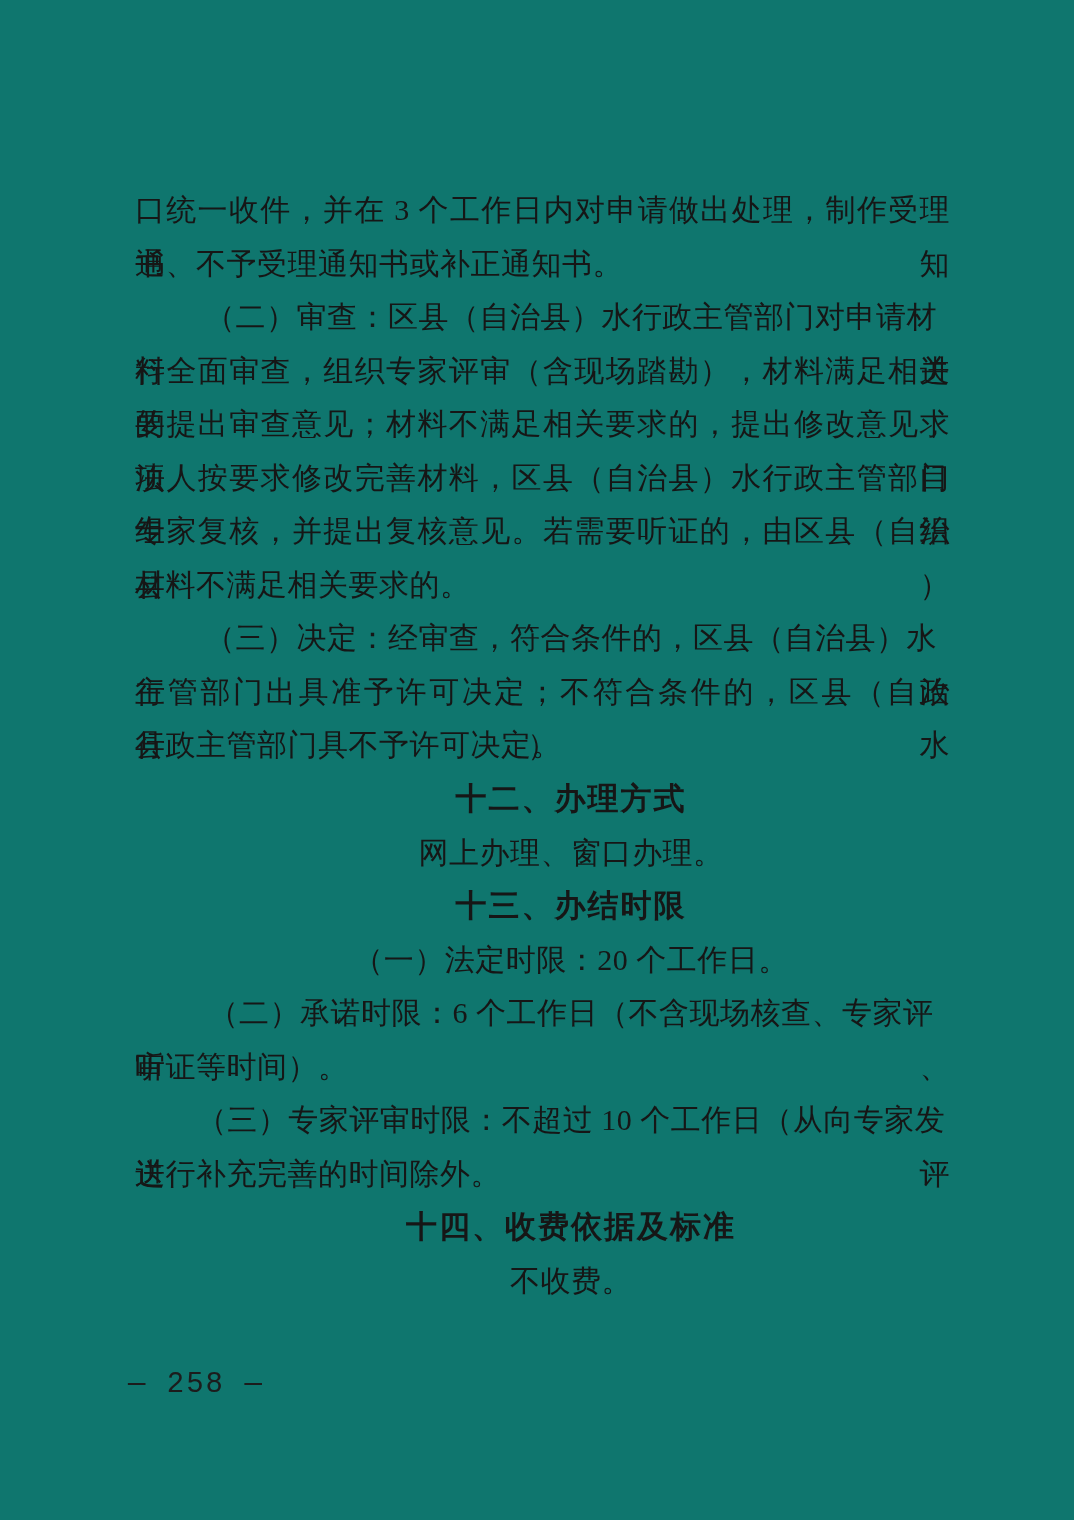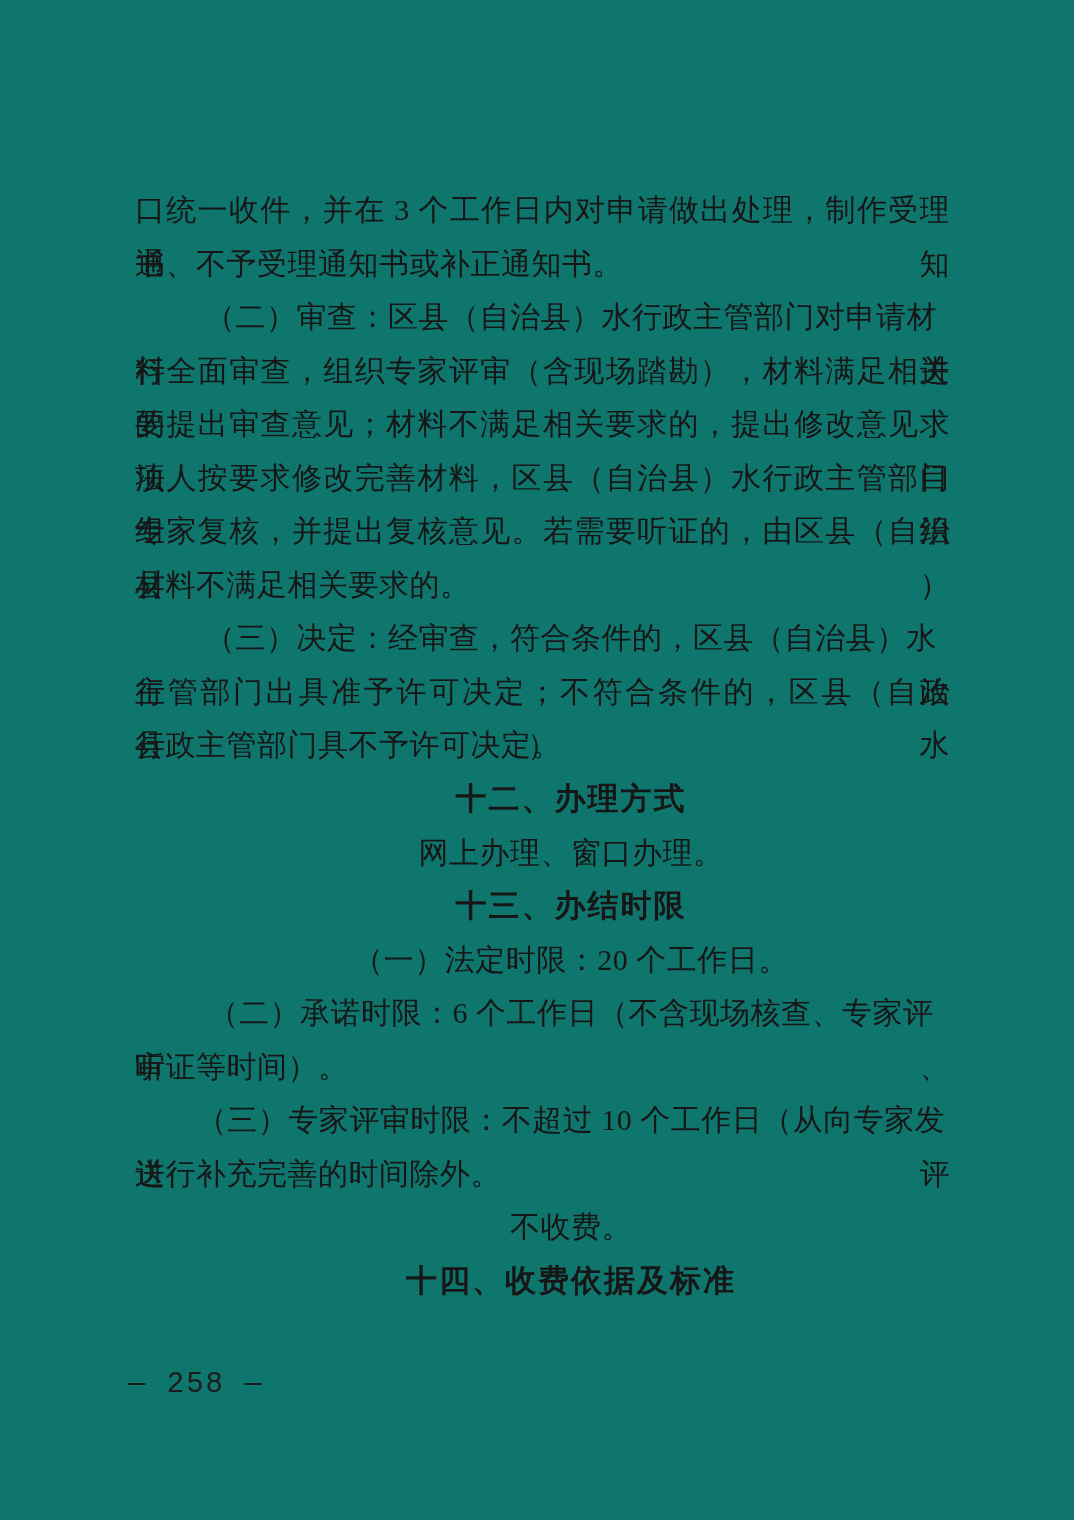--- a/index.html
+++ b/index.html
@@ -74,17 +74,17 @@
       <div class="line fill">主管部门出具准予许可决定；不符合条件的，区县（自治县）水</div>
       <div class="line">行政主管部门具不予许可决定。</div>
       <div class="line bold indent">十二、办理方式</div>
       <div class="line indent">网上办理、窗口办理。</div>
       <div class="line bold indent">十三、办结时限</div>
       <div class="line indent">（一）法定时限：20 个工作日。</div>
       <div class="line indent fill">（二）承诺时限：6 个工作日（不含现场核查、专家评审、</div>
       <div class="line">听证等时间）。</div>
       <div class="line indent fill">（三）专家评审时限：不超过 10 个工作日（从向专家发送评</div>
       <div class="line">进行补充完善的时间除外。</div>
+      <div class="line bold indent">十四、收费依据及标准</div>
       <div class="line indent">不收费。</div>
-      <div class="line bold indent">十四、收费依据及标准</div>
     </div>
   <div class="page-footer">— 258 —</div>
 </div>
 
 </body></html>

